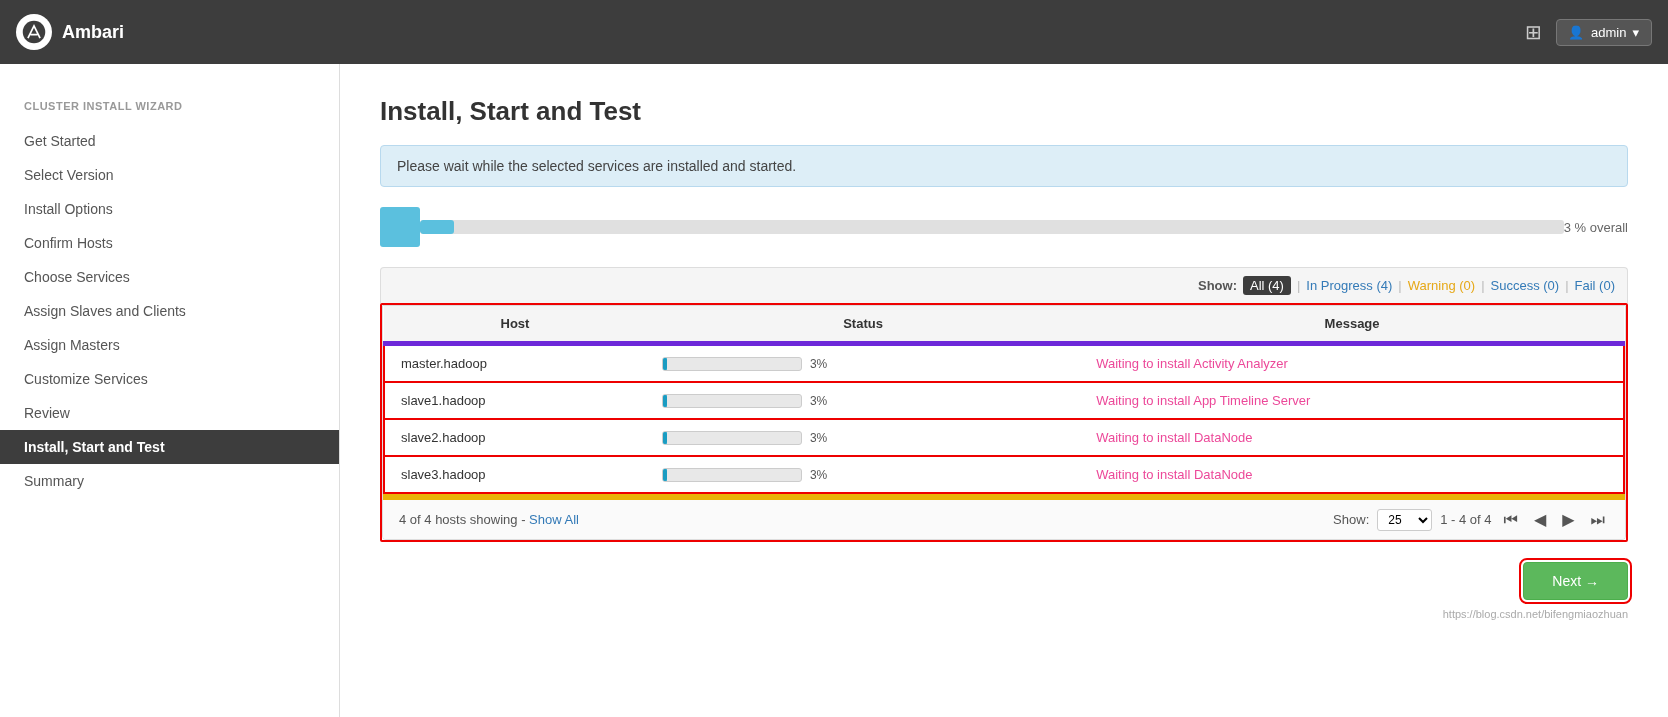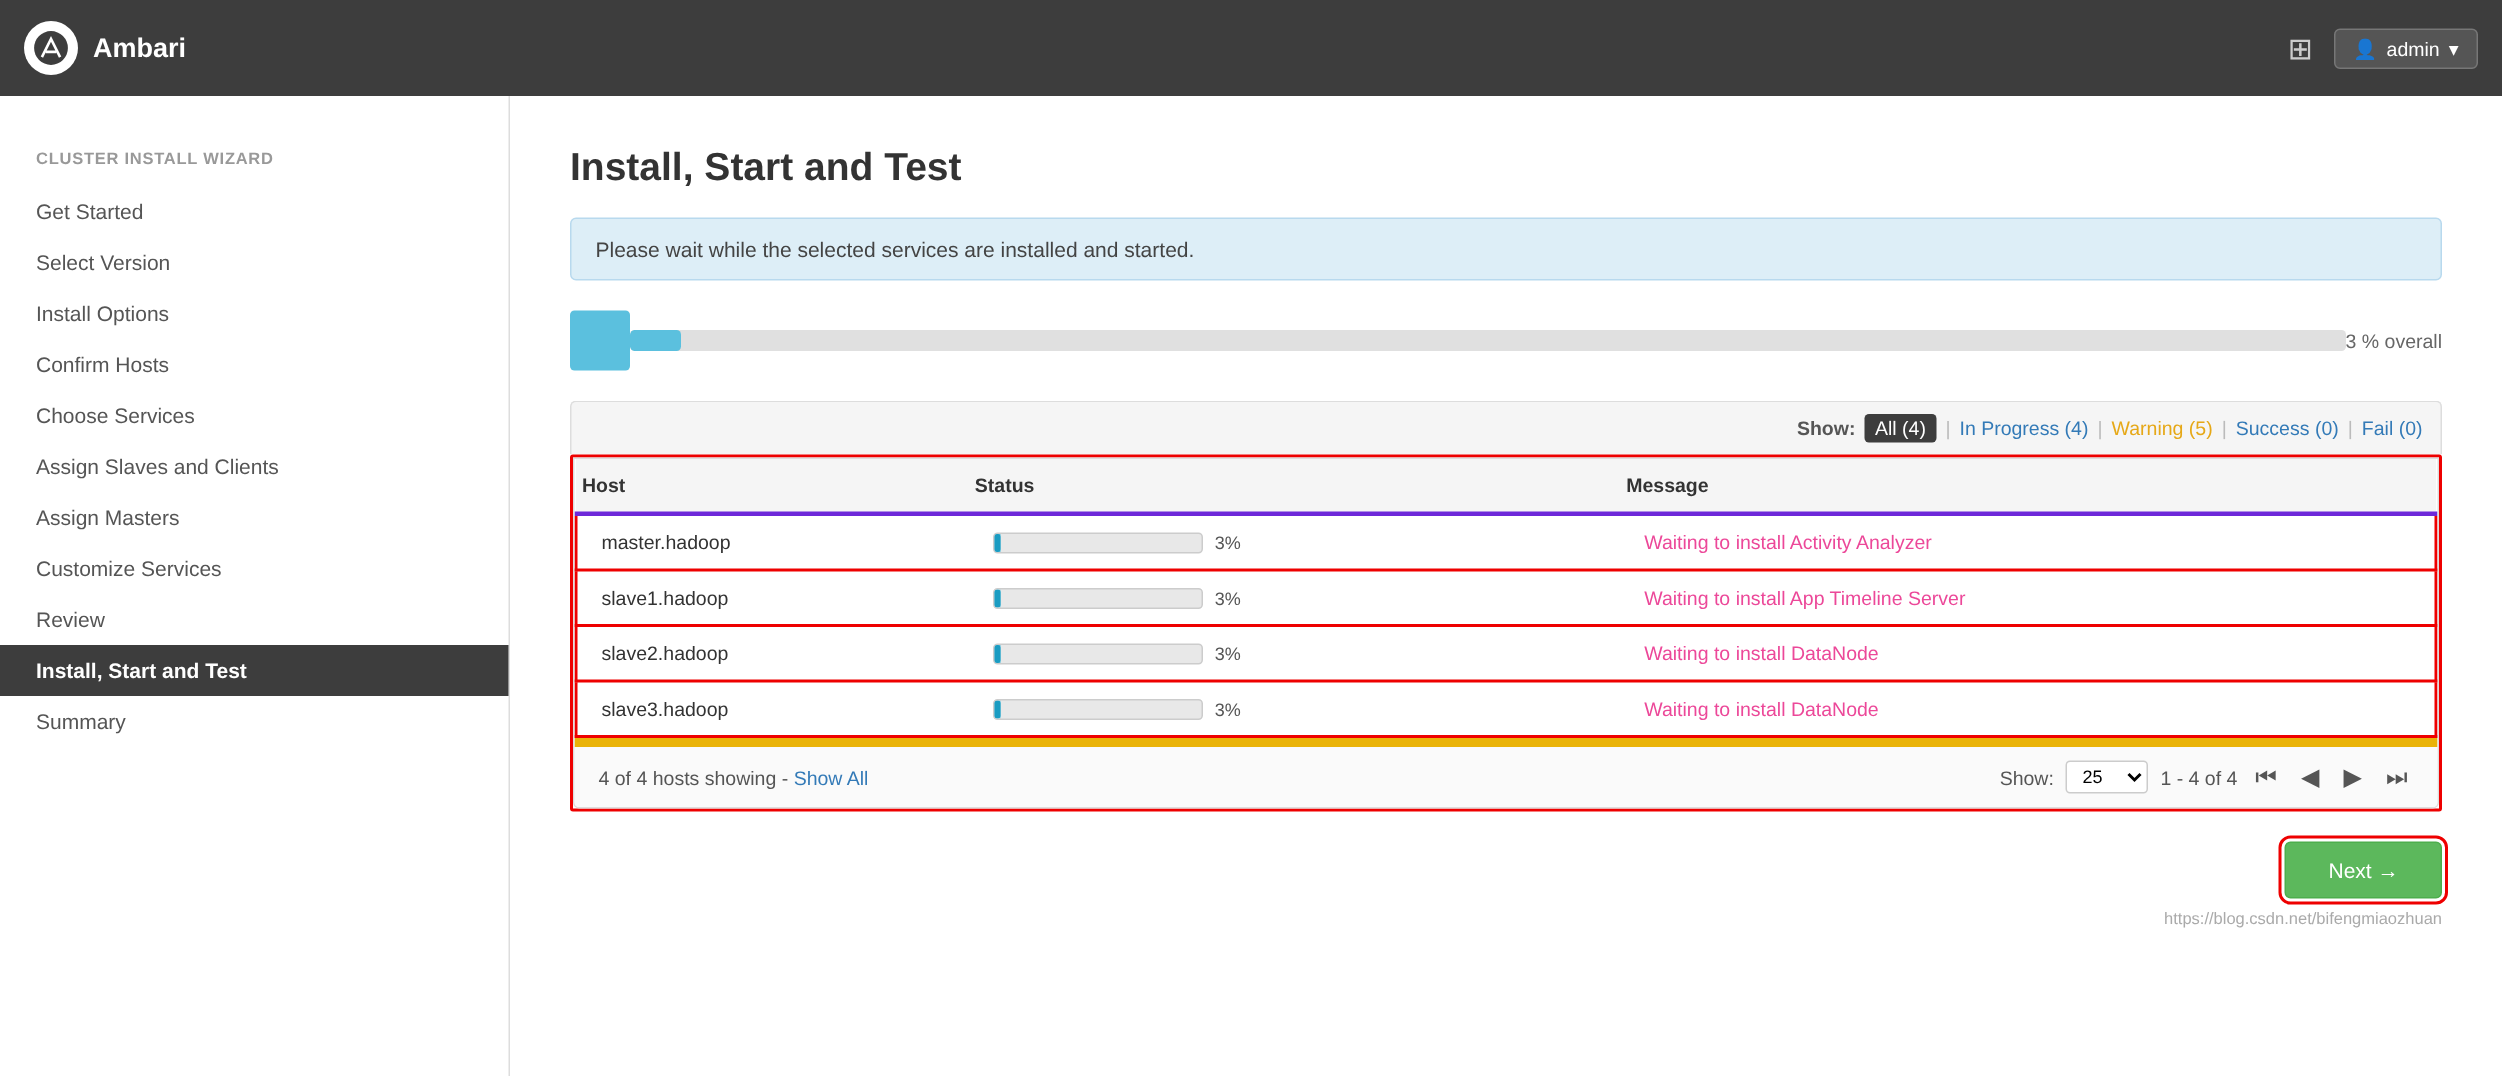--- a/index.html
+++ b/index.html
@@ -179,25 +179,25 @@
     }
     table {
       width: 100%;
       border-collapse: collapse;
     }
     thead tr {
       background: #f5f5f5;
     }
     thead th {
       padding: 10px 4px;
-      text-align: left;
+      text-align: center;
       font-weight: bold;
       font-size: 13px;
       color: #333;
-      border-bottom: 3px solid #6d28d9;
+      border-bottom: 5px solid #6d28d9;
     }
     tbody tr {
       border: 2px solid #e00;
     }
     tbody td {
       padding: 10px 16px;
       font-size: 13px;
       color: #333;
       border-bottom: 1px solid #eee;
       vertical-align: middle;
@@ -387,21 +387,21 @@
       </div>
       <span class="progress-label">3 % overall</span>
     </div>
 
     <div class="filter-row">
       <span class="show-label">Show:</span>
       <span class="filter-link active-filter">All (4)</span>
       <span class="filter-sep">|</span>
       <span class="filter-link">In Progress (4)</span>
       <span class="filter-sep">|</span>
-      <span class="filter-link warning-badge">Warning (5)</span>
+      <span class="filter-link warning-badge">Warning (0)</span>
       <span class="filter-sep">|</span>
       <span class="filter-link">Success (0)</span>
       <span class="filter-sep">|</span>
       <span class="filter-link">Fail (0)</span>
     </div>
 
     <div class="red-outline">
       <div class="table-wrap">
         <table>
           <thead>

